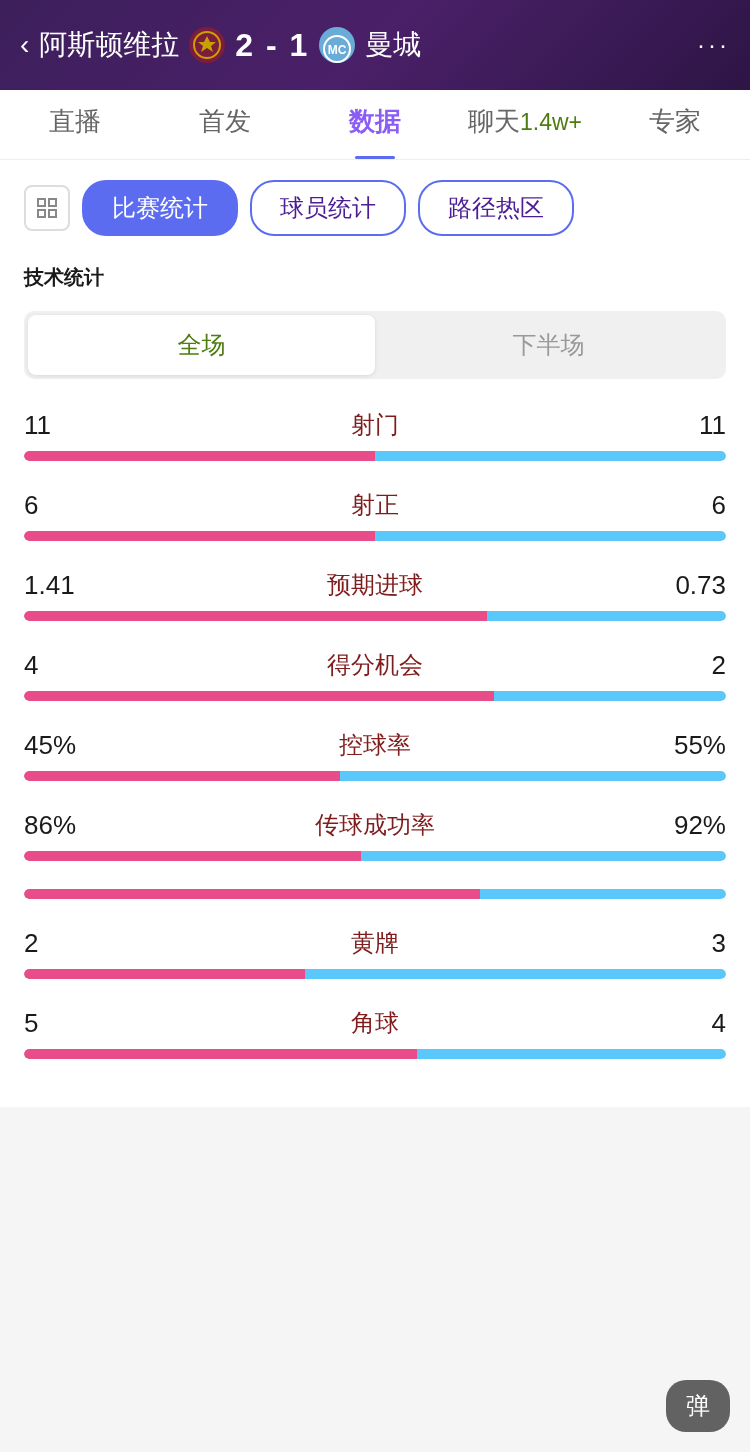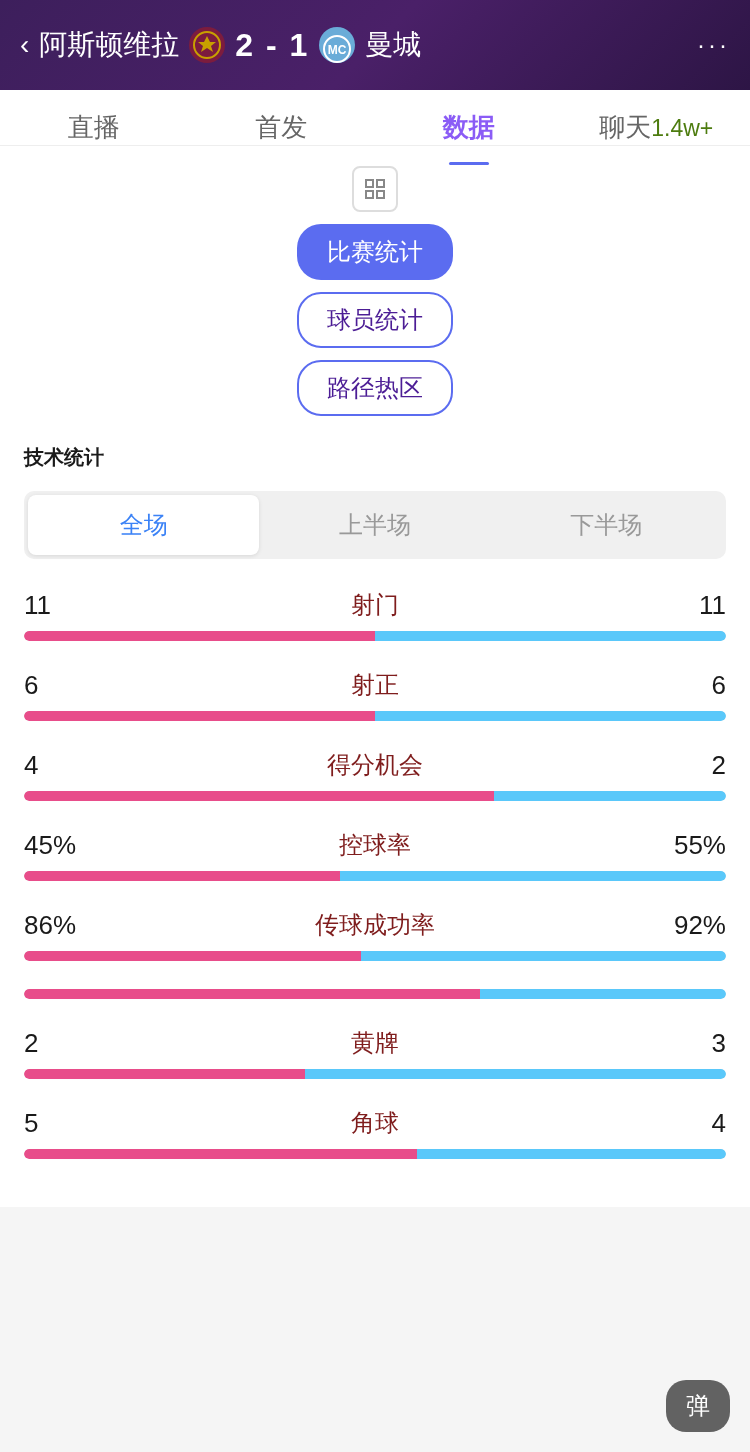--- a/index.html
+++ b/index.html
@@ -59,22 +59,22 @@
     .header-more {
       font-size: 24px;
       color: white;
       letter-spacing: 3px;
     }
 
     
     .nav-tabs {
       background: white;
       display: flex;
-      align-items: flex-start;
-      height: 56px;
+      align-items: flex-end;
+      height: 70px;
       border-bottom: 1px solid #eee;
     }
     .nav-tab {
       flex: 1;
       text-align: center;
       font-size: 26px;
       color: #666;
       position: relative;
       cursor: pointer;
       padding: 20px 0;
@@ -104,21 +104,20 @@
       background: white;
       padding: 20px 24px;
     }
 
     
     .sub-tabs {
       display: flex;
       align-items: center;
       margin-bottom: 28px;
       gap: 12px;
-      flex-direction: column;
     }
     .sub-tab-icon {
       width: 46px;
       height: 46px;
       border: 2px solid #ddd;
       border-radius: 8px;
       display: flex;
       align-items: center;
       justify-content: center;
       cursor: pointer;
@@ -164,21 +163,21 @@
       flex: 1;
       text-align: center;
       padding: 14px 0;
       font-size: 24px;
       border-radius: 8px;
       cursor: pointer;
       color: #999;
     }
     .period-tab.active {
       background: white;
-      color: #3b82f6;
+      color: #4d7c0f;
       box-shadow: 0 1px 4px rgba(0,0,0,0.1);
     }
 
     
     .stat-row {
       margin-bottom: 28px;
     }
     .stat-header {
       display: flex;
       justify-content: space-between;
@@ -260,20 +259,21 @@
   <span class="header-more">···</span>
 </div>
 
 <div class="nav-tabs">
   <div class="nav-tab">直播</div>
   <div class="nav-tab">首发</div>
   <div class="nav-tab active">数据</div>
   <div class="nav-tab">
     <span>聊天</span><span class="chat-badge">1.4w+</span>
   </div>
+  <div class="nav-tab">专家</div>
 </div>
 
 <div class="content">
 
   <div class="sub-tabs">
     <div class="sub-tab-icon">
       <svg viewBox="0 0 24 24" fill="none" stroke="#888" stroke-width="2">
         <rect x="3" y="3" width="7" height="7"></rect>
         <rect x="14" y="3" width="7" height="7"></rect>
         <rect x="3" y="14" width="7" height="7"></rect>
@@ -282,21 +282,20 @@
     </div>
     <div class="sub-tab-btn active">比赛统计</div>
     <div class="sub-tab-btn inactive">球员统计</div>
     <div class="sub-tab-btn inactive">路径热区</div>
   </div>
 
   <div class="section-title">技术统计</div>
 
   <div class="period-tabs">
     <div class="period-tab active">全场</div>
-    <div class="period-tab">上半场</div>
     <div class="period-tab">下半场</div>
   </div>
 
   <div id="stats-container">
       <div class="stat-row">
         <div class="stat-header">
           <span class="stat-left-val">11</span>
           <span class="stat-label">射门</span>
           <span class="stat-right-val">11</span>
         </div>
@@ -311,20 +310,31 @@
           <span class="stat-label">射正</span>
           <span class="stat-right-val">6</span>
         </div>
         <div class="stat-bar-container">
           <div class="bar-left" style="width: 50%;"></div>
           <div class="bar-right" style="width: 50%;"></div>
         </div>
       </div>
       <div class="stat-row">
         <div class="stat-header">
+          <span class="stat-left-val">1.41</span>
+          <span class="stat-label">预期进球</span>
+          <span class="stat-right-val">0.73</span>
+        </div>
+        <div class="stat-bar-container">
+          <div class="bar-left" style="width: 66%;"></div>
+          <div class="bar-right" style="width: 34%;"></div>
+        </div>
+      </div>
+      <div class="stat-row">
+        <div class="stat-header">
           <span class="stat-left-val">4</span>
           <span class="stat-label">得分机会</span>
           <span class="stat-right-val">2</span>
         </div>
         <div class="stat-bar-container">
           <div class="bar-left" style="width: 67%;"></div>
           <div class="bar-right" style="width: 33%;"></div>
         </div>
       </div>
       <div class="stat-row">

